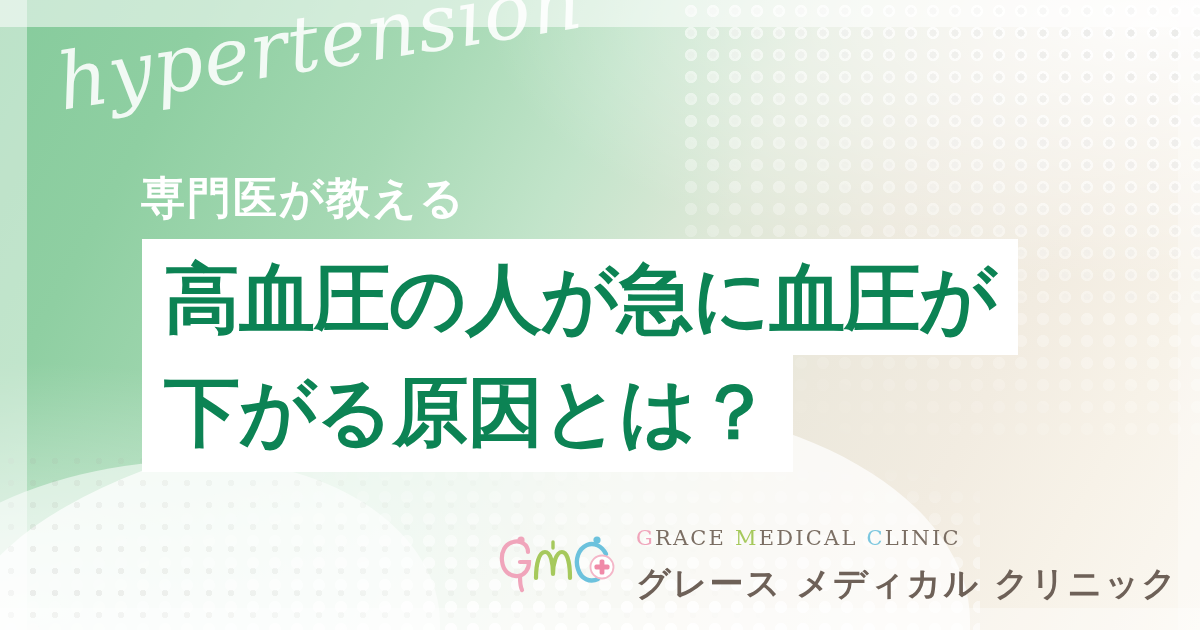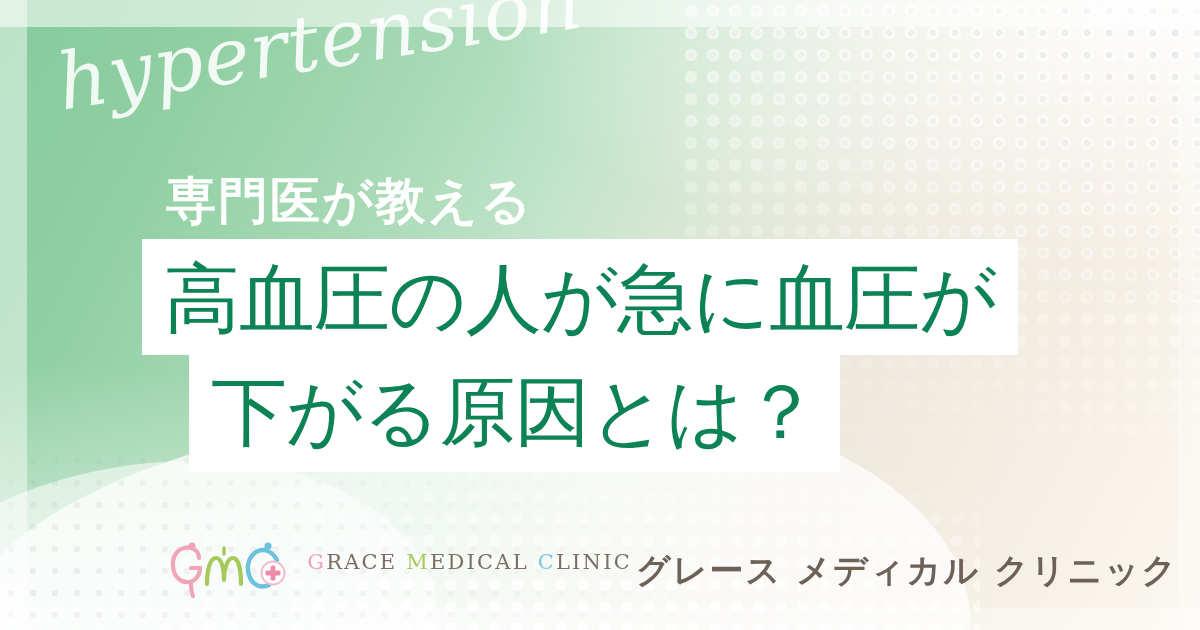--- a/index.html
+++ b/index.html
@@ -118,63 +118,61 @@
     z-index:6;
   }
 
   
   .kicker {
     position:absolute;
     left:141px; top:176px;
     z-index:8;
     font-family:"DejaVu Sans", sans-serif;
     font-weight:700;
-    font-size:50px;
+    font-size:44px;
     line-height:1;
     letter-spacing:2px;
     color:#ffffff;
     white-space:nowrap;
-    margin-left:25px;
   }
 
   
   .headline { position:absolute; z-index:9; }
   .hl-line {
     display:block;
     background:#ffffff;
     color:#0c8354;
     font-family:"DejaVu Sans", sans-serif;
-    font-weight:400;
+    font-weight:700;
     font-size:76px;
     line-height:1;
     letter-spacing:-1px;
     white-space:nowrap;
     width:max-content;
   }
   .hl-1 {
     position:absolute; left:142px; top:239px;
     padding:22px 22px 18px 22px;
   }
   .hl-2 {
     position:absolute; left:142px; top:354px;
     padding:20px 22px 22px 22px;
-    margin-left:47px;
   }
 
   
   .logo-area {
     position:absolute;
     right:22px; bottom:28px;
     display:flex; align-items:center; gap:18px;
     z-index:20;
   }
   .logo-mark { position:relative; width:120px; height:62px; }
   .logo-mark svg { display:block; }
 
-  .logo-text { display:flex; flex-direction:row; gap:4px; }
+  .logo-text { display:flex; flex-direction:column; gap:16px; }
   .logo-en {
     font-family:"DejaVu Serif", serif;
     font-size:21px;
     letter-spacing:2.2px;
     color:#7b6e63;
     white-space:nowrap;
     line-height:1;
   }
   .logo-en .c-g { color:#f0a5bb; }
   .logo-en .c-m { color:#a6c95c; }

